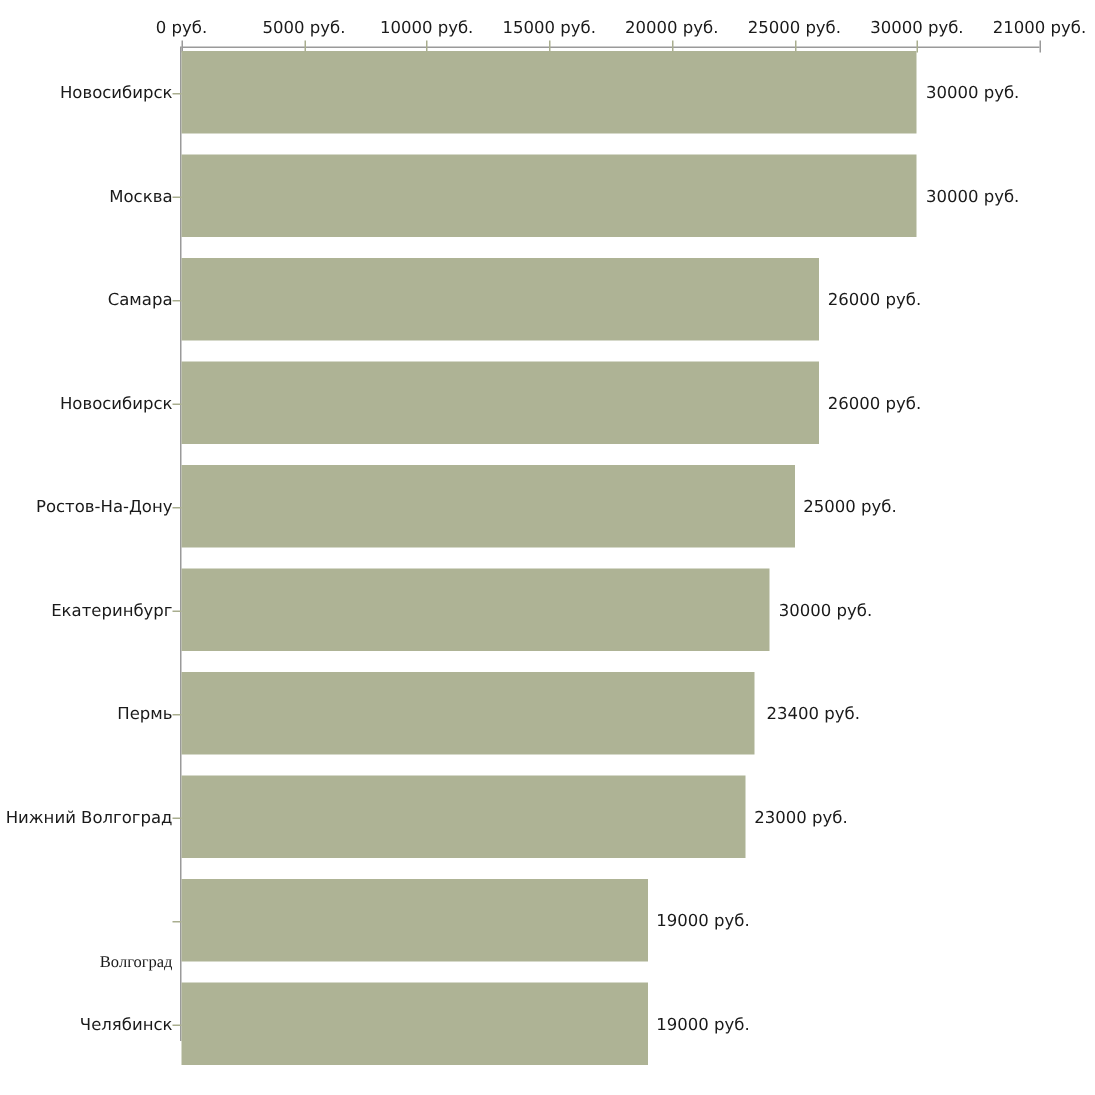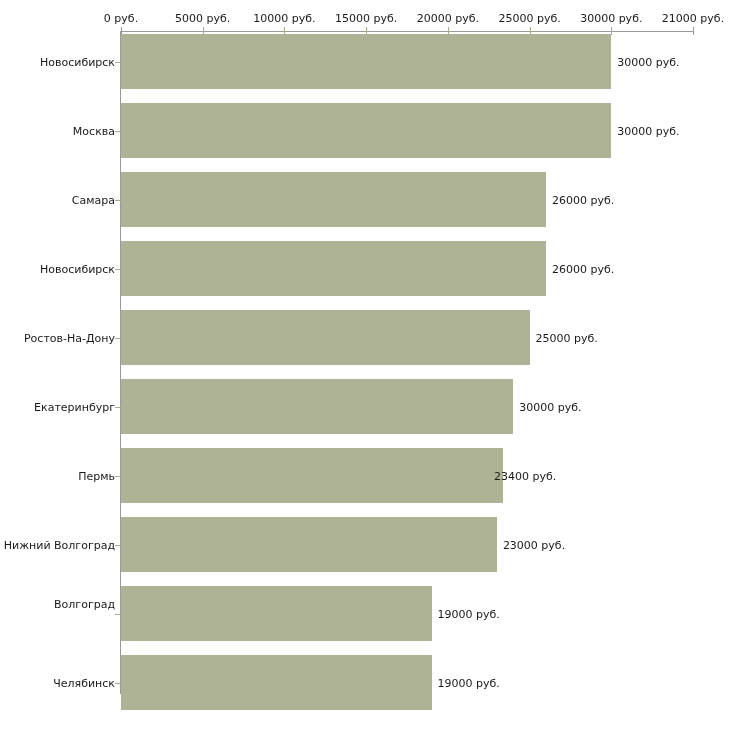--- a/index.html
+++ b/index.html
@@ -141,21 +141,21 @@
     </div>
   <div id="cat-labels-layer">
       <div class="cat-label" style="top: 61.5px;">Новосибирск</div>
       <div class="cat-label" style="top: 130.5px;">Москва</div>
       <div class="cat-label" style="top: 199.5px;">Самара</div>
       <div class="cat-label" style="top: 268.5px;">Новосибирск</div>
       <div class="cat-label" style="top: 337.5px;">Ростов-На-Дону</div>
       <div class="cat-label" style="top: 406.5px;">Екатеринбург</div>
       <div class="cat-label" style="top: 475.5px;">Пермь</div>
       <div class="cat-label" style="top: 544.5px;">Нижний Волгоград</div>
-      <div class="cat-label" style="top: 604px;">Волгоград</div>
+      <div class="cat-label" style="top: 642px; font-family: Liberation Serif, serif;">Волгоград</div>
       <div class="cat-label" style="top: 682.5px;">Челябинск</div>
     </div>
 
   <div id="bars-layer">
       <div class="bar" title="Красноярск: 30000 руб." style="top: 34px; width: 490.286px; background: rgb(174, 179, 149);"></div>
       <div class="bar" title="Москва: 30000 руб." style="top: 103px; width: 490.286px; background: rgb(174, 179, 149);"></div>
       <div class="bar" title="Самара: 26000 руб." style="top: 172px; width: 424.914px; background: rgb(174, 179, 149);"></div>
       <div class="bar" title="Новосибирск: 26000 руб." style="top: 241px; width: 424.914px; background: rgb(174, 179, 149);"></div>
       <div class="bar" title="Ростов-На-Дону: 25000 руб." style="top: 310px; width: 408.571px; background: rgb(174, 179, 149);"></div>
       <div class="bar" title="Екатеринбург: 24000 руб." style="top: 379px; width: 392.229px; background: rgb(174, 179, 149);"></div>
@@ -164,19 +164,19 @@
       <div class="bar" title="Волгоград: 19000 руб." style="top: 586px; width: 310.514px; background: rgb(174, 179, 149);"></div>
       <div class="bar" title="Челябинск: 19000 руб." style="top: 655px; width: 310.514px; background: rgb(174, 179, 149);"></div>
     </div>
   <div id="bar-labels-layer">
       <div class="bar-value-label" style="left: 617.286px; top: 61.5px;">30000 руб.</div>
       <div class="bar-value-label" style="left: 617.286px; top: 130.5px;">30000 руб.</div>
       <div class="bar-value-label" style="left: 551.914px; top: 199.5px;">26000 руб.</div>
       <div class="bar-value-label" style="left: 551.914px; top: 268.5px;">26000 руб.</div>
       <div class="bar-value-label" style="left: 535.571px; top: 337.5px;">25000 руб.</div>
       <div class="bar-value-label" style="left: 519.229px; top: 406.5px;">30000 руб.</div>
-      <div class="bar-value-label" style="left: 494px; top: 475.5px;">23400 руб.</div>
+      <div class="bar-value-label" style="left: 511px; top: 475.5px;">23400 руб.</div>
       <div class="bar-value-label" style="left: 502.886px; top: 544.5px; text-align: center;">23000 руб.</div>
       <div class="bar-value-label" style="left: 437.514px; top: 613.5px;">19000 руб.</div>
       <div class="bar-value-label" style="left: 437.514px; top: 682.5px;">19000 руб.</div>
     </div>
 
 </div>
 
 </body></html>

